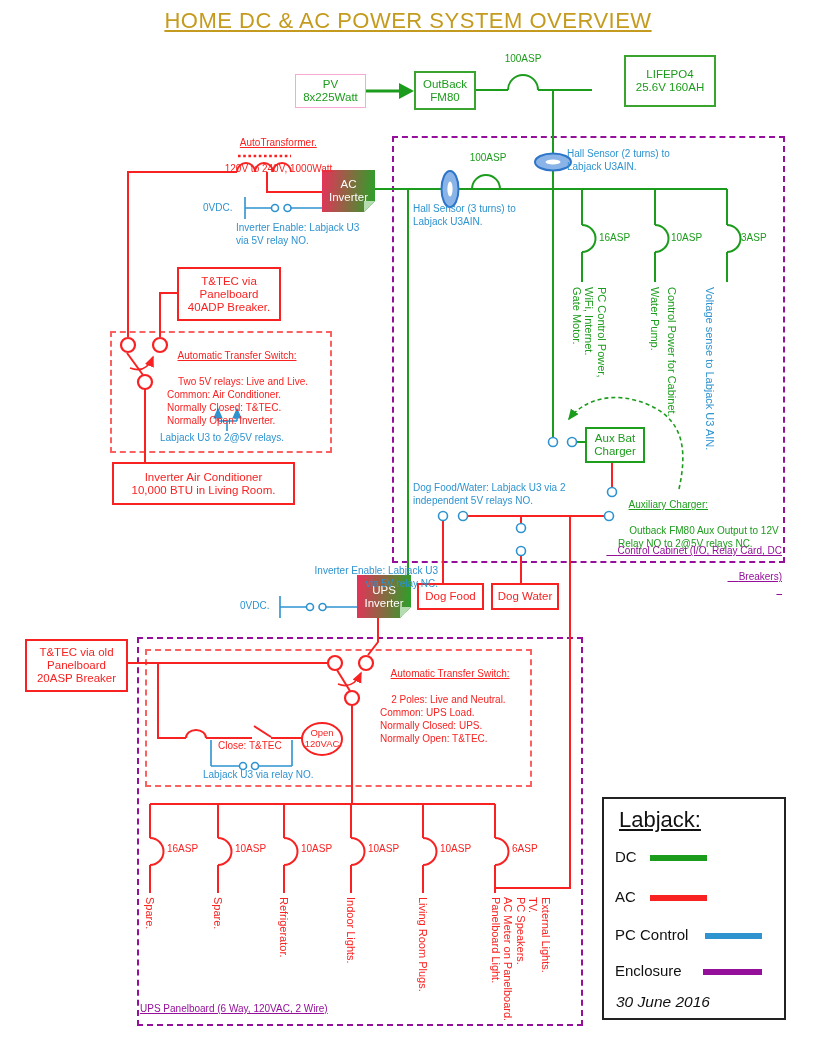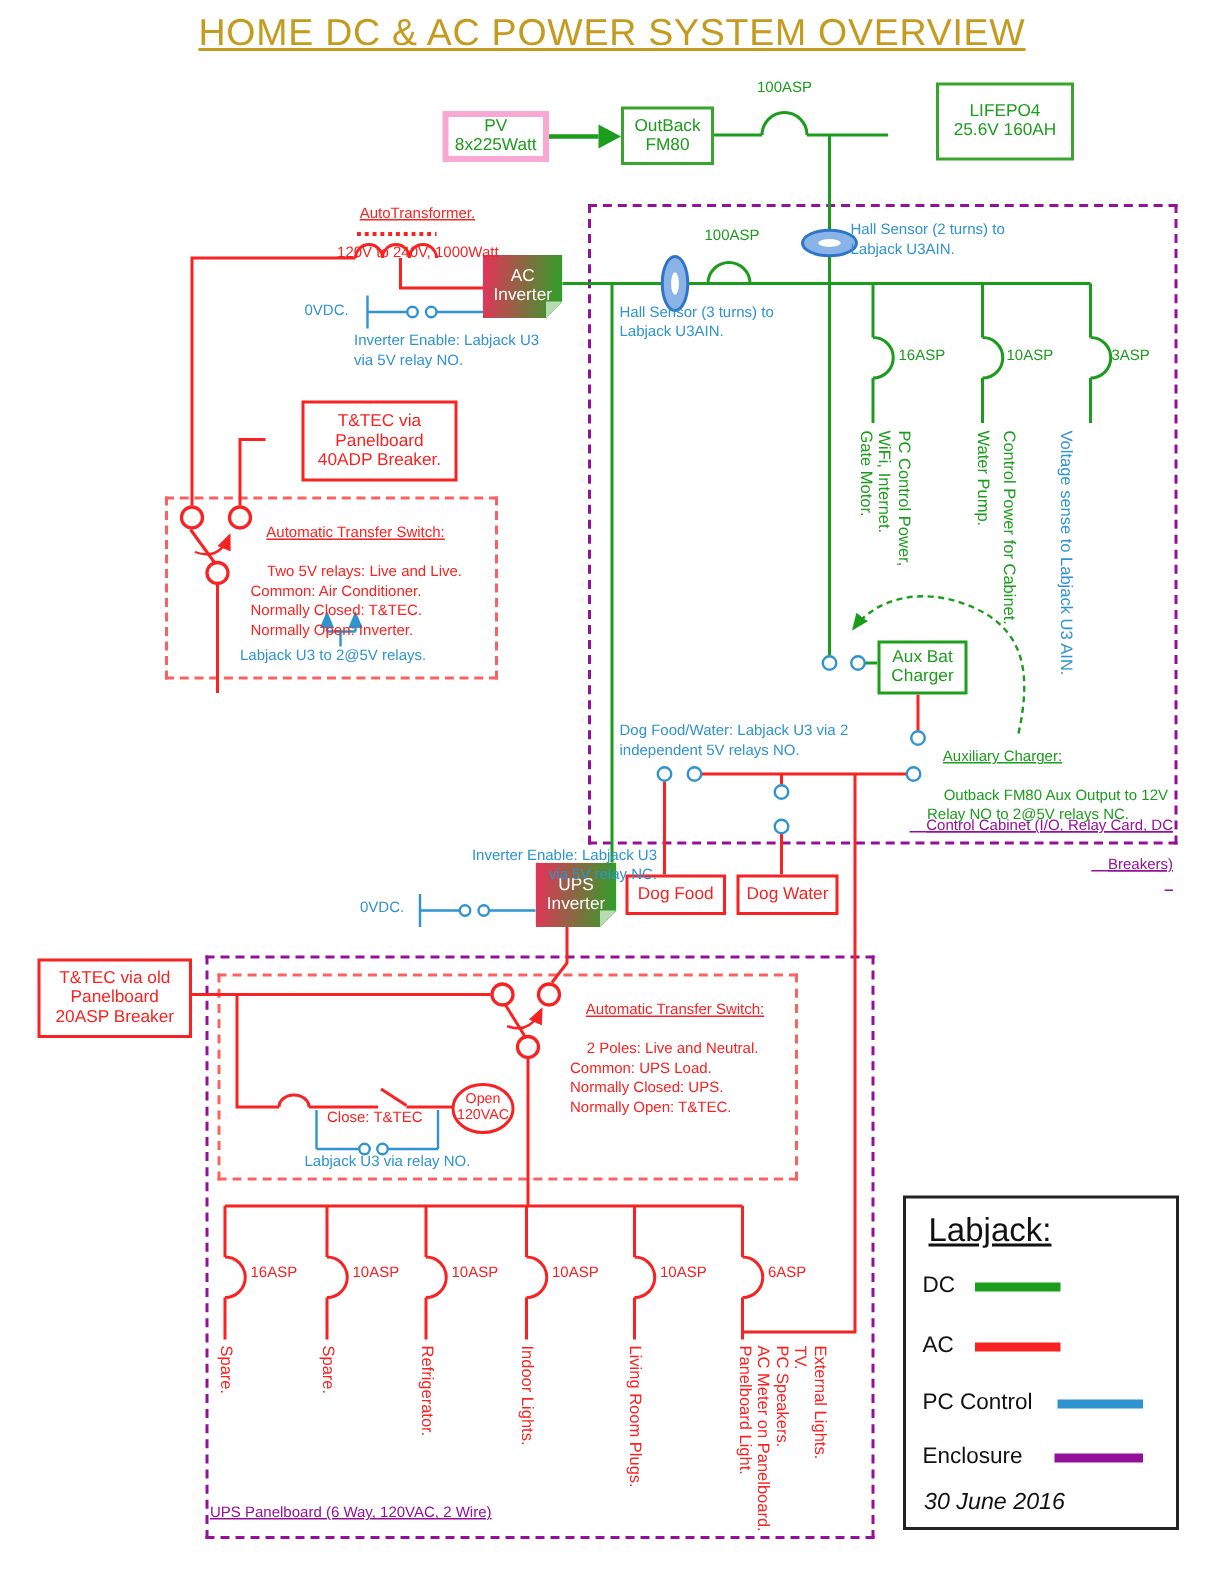--- a/index.html
+++ b/index.html
@@ -8,39 +8,39 @@
   
   .tg{color:#1c9c1c;} .tr{color:#f82222;} .tb{color:#2e93cf;} .tp{color:#94109a;text-decoration:underline;}
   .u{text-decoration:underline;}
   
   .lb{position:absolute;font-size:10px;line-height:13px;white-space:pre;}
   .ctr{text-align:center;} .rgt{text-align:right;}
   
   .bx{position:absolute;display:flex;align-items:center;justify-content:center;text-align:center;
       white-space:pre-line;font-size:11.5px;line-height:13px;background:#fff;box-sizing:border-box;}
   .bx-green{border:2px solid #3aa52e;color:#1c9c1c;}
-  .bx-green-dark{border:4px solid #f9a8d4;color:#1c9c1c;}
+  .bx-green-dark{border:1px solid #f9a8d4;color:#1c9c1c;}
   .bx-red{border:2px solid #f82222;color:#f82222;}
   
   .enc{position:absolute;box-sizing:border-box;background:transparent;}
   .enc-purple{border:2px dashed #94109a;}
   .enc-red{border:2px dashed rgba(250,60,60,.8);}
   
   .grad{position:absolute;display:flex;align-items:center;justify-content:center;text-align:center;
         white-space:pre-line;color:#fff;font-size:11.5px;line-height:13px;
         background:linear-gradient(95deg,#e8315b 0%,#28a228 100%);
         clip-path:polygon(0 0,100% 0,100% calc(100% - 11px),calc(100% - 11px) 100%,0 100%);}
   .fold{position:absolute;width:11px;height:11px;
         background:linear-gradient(135deg,#b5dcb0 50%,transparent 50%);}
   
   .rot{position:absolute;transform-origin:0 0;transform:rotate(90deg);
        white-space:pre;font-size:11px;line-height:12.5px;}
   
   #title{position:absolute;left:0;top:8;width:816px;top:8px;text-align:center;
-         font-size:25px;letter-spacing:.5px;color:#c49b1e;text-decoration:underline;}
+         font-size:22px;letter-spacing:.5px;color:#c49b1e;text-decoration:underline;}
   
   #legend{position:absolute;left:602px;top:797px;width:184px;height:223px;
           border:2px solid #222;box-sizing:border-box;background:#fff;}
   .leg-title{position:absolute;left:15px;top:8px;font-size:22px;color:#111;text-decoration:underline;}
   .leg-lab{position:absolute;font-size:15px;color:#111;}
   .leg-bar{position:absolute;height:6px;}
   .leg-date{position:absolute;left:12px;top:194px;font-size:15.5px;font-style:italic;color:#111;}
   svg{position:absolute;left:0;top:0;}
   .wg{stroke:#1c9c1c;stroke-width:2;fill:none;}
   .wr{stroke:#f82222;stroke-width:2;fill:none;}
@@ -162,23 +162,25 @@
   <div id="title">HOME DC &amp; AC POWER SYSTEM OVERVIEW</div>
 
   <div class="bx bx-green-dark" style="left:295px;top:74px;width:71px;height:34px;">PV
 8x225Watt</div>
   <div class="bx bx-green" style="left:414px;top:71px;width:62px;height:39px;">OutBack
 FM80</div>
   <div class="bx bx-green" style="left:592px;top:55px;width:92px;height:52px;margin-left:32px;">LIFEPO4
 25.6V 160AH</div>
   <div class="bx bx-green" style="left:585px;top:427px;width:60px;height:36px;border-width:2px;border-color:#1d9e1d;">Aux Bat
 Charger</div>
-  <div class="bx bx-red" style="left:177px;top:267px;width:104px;height:54px;margin-left:24px;">T&amp;TEC via
+  <div class="bx bx-red" style="left:177px;top:267px;width:104px;height:54px;">T&amp;TEC via
 Panelboard
 40ADP Breaker.</div>
+  <div class="bx bx-red" style="left:112px;top:462px;width:183px;height:43px;">Inverter Air Conditioner
+10,000 BTU in Living Room.</div>
   <div class="bx bx-red" style="left:25px;top:639px;width:103px;height:53px;">T&amp;TEC via old
 Panelboard
 20ASP Breaker</div>
   <div class="bx bx-red" style="left:417px;top:583px;width:67px;height:27px;">Dog Food</div>
   <div class="bx bx-red" style="left:491px;top:583px;width:68px;height:27px;">Dog Water</div>
 
   <div class="grad" style="left:322px;top:170px;width:53px;height:42px;">AC
 Inverter</div>
   <div class="fold" style="left:364px;top:201px;"></div>
   <div class="grad" style="left:357px;top:575px;width:54px;height:43px;">UPS

